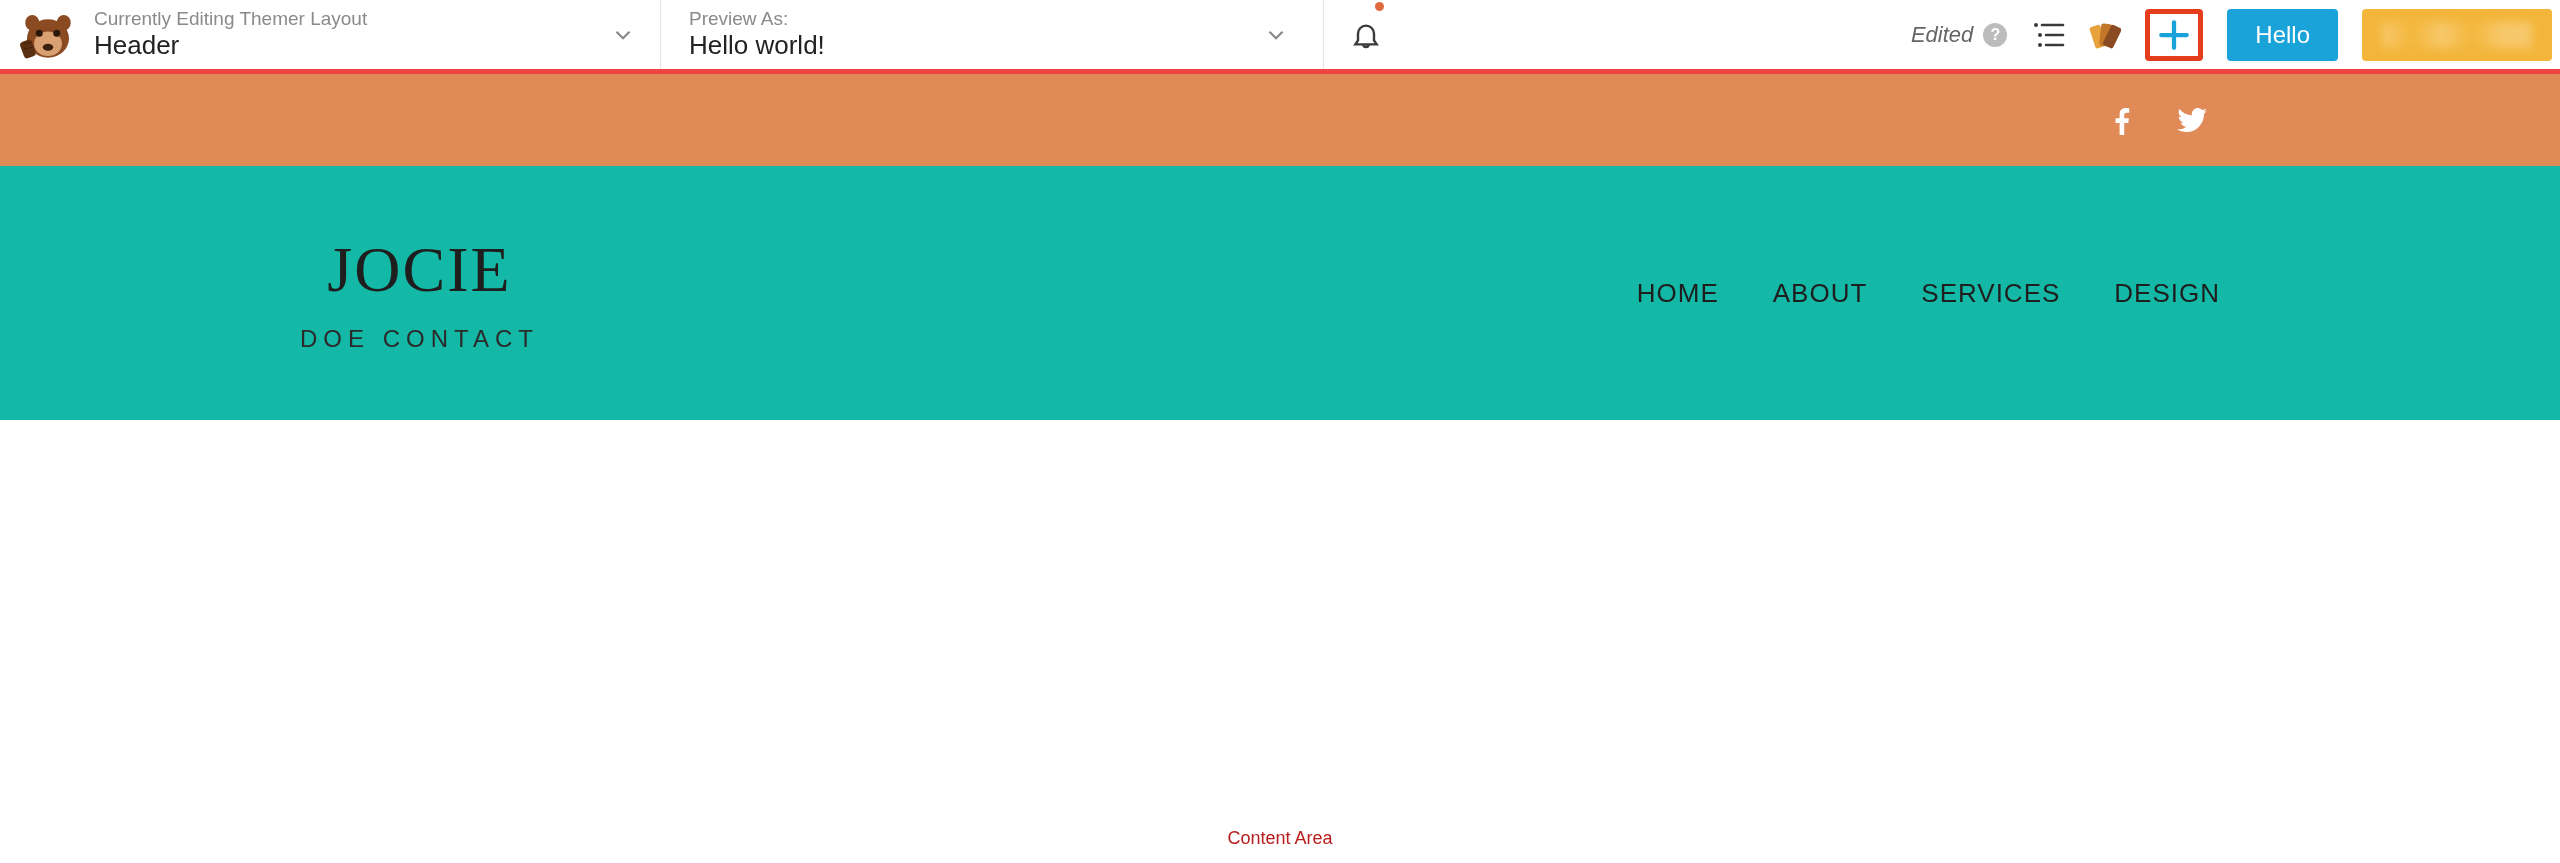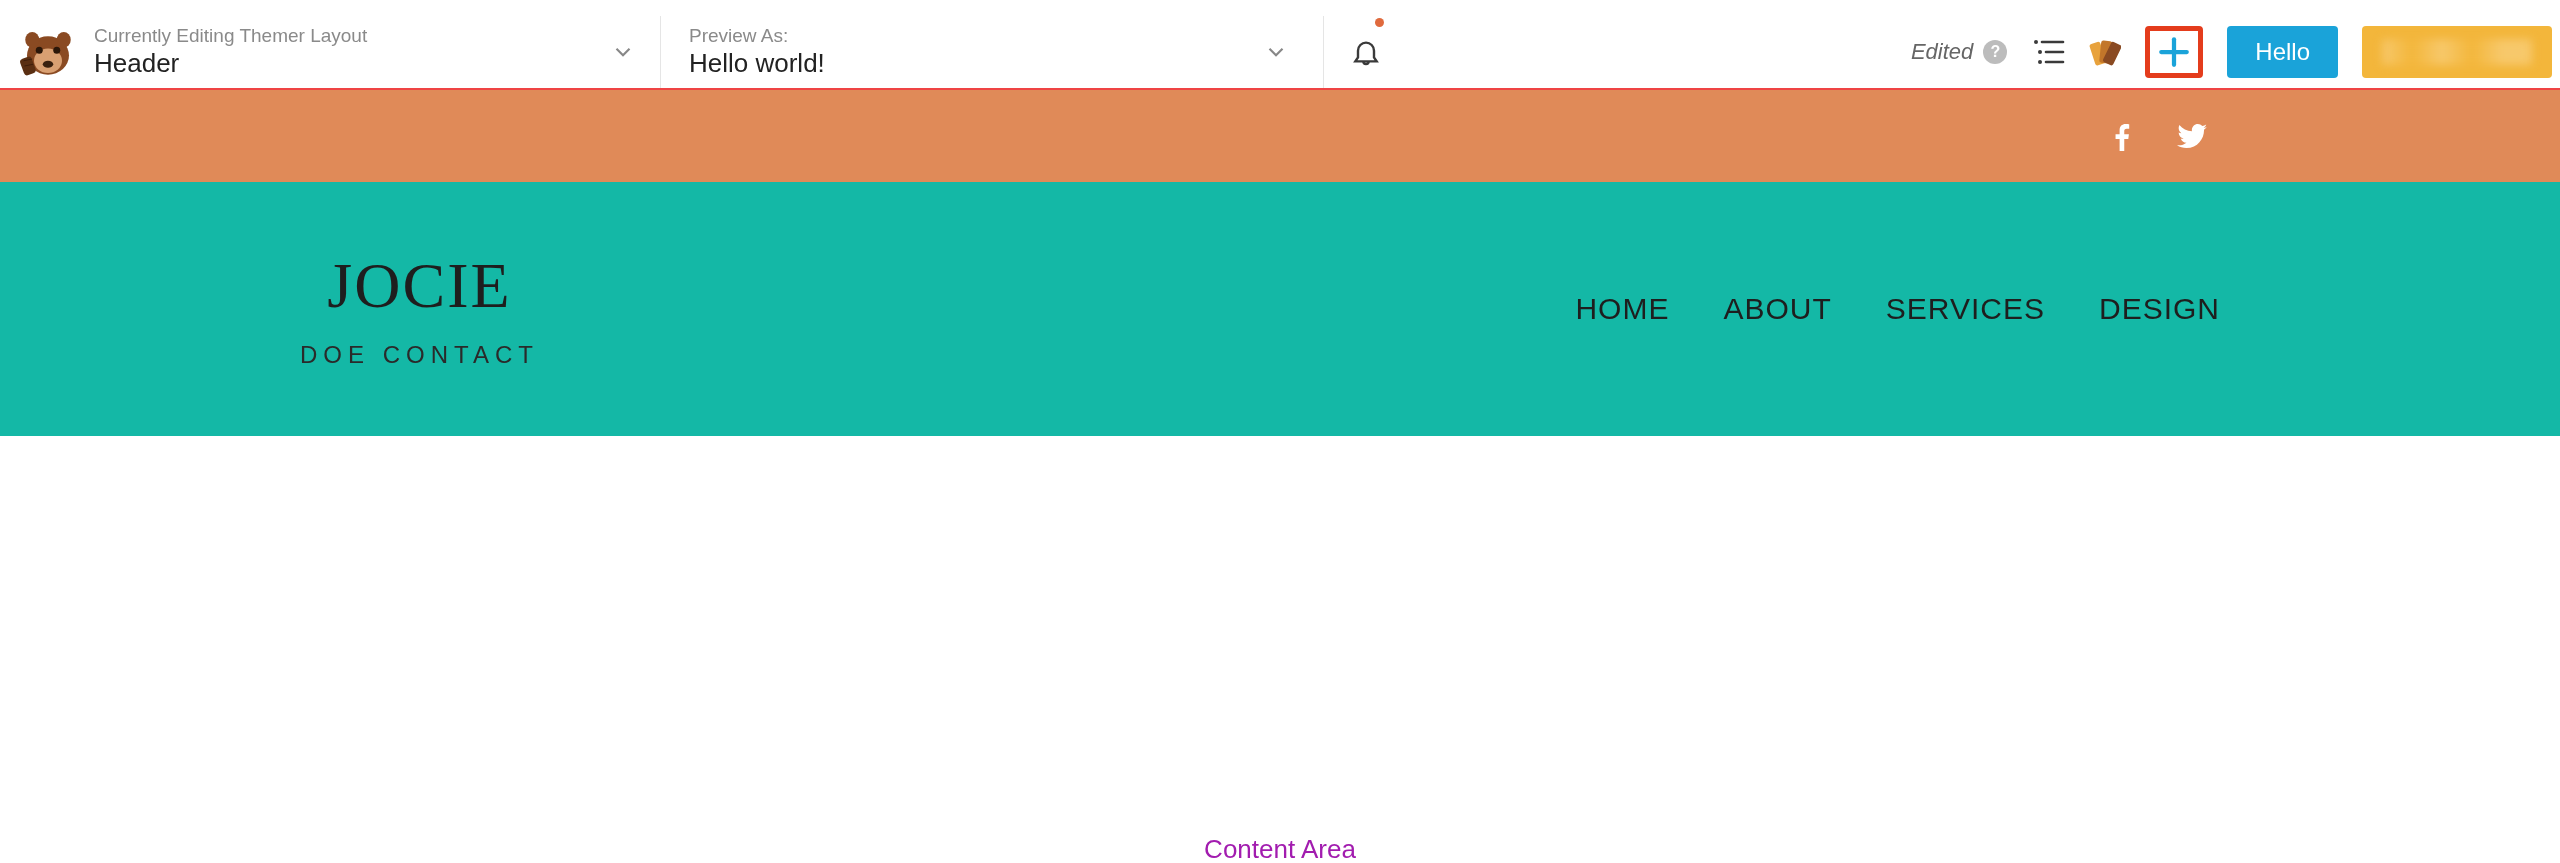--- a/index.html
+++ b/index.html
@@ -5,21 +5,21 @@
   * { box-sizing: border-box; margin: 0; padding: 0; }
   html, body { width: 100%; height: 100%; font-family: -apple-system, BlinkMacSystemFont, "Segoe UI", Helvetica, Arial, sans-serif; background:#fff; }
   body { width: 2560px; height: 863px; transform-origin: top left; }
 
   
   .scale-wrap { width: 2560px; }
 
   
   .builder-bar {
     display:flex; align-items:stretch; height:74px; background:#fff;
-    border-bottom:2px solid #ef4444; position:relative;margin-top:16px;
+    border-bottom:5px solid #ef4444; position:relative;
   }
   .bb-left { display:flex; align-items:center; flex:0 0 660px; padding:0 20px; gap:18px; }
   .beaver-logo {
     width:56px; height:56px; display:flex; align-items:center; justify-content:center;
   }
   .beaver-logo svg { width:56px; height:56px; }
   .bb-section { flex:1; display:flex; flex-direction:column; justify-content:center; }
   .bb-label { font-size:19px; color:#8a8a8a; line-height:1.2; font-weight:500; }
   .bb-value { font-size:26px; color:#222; line-height:1.2; }
   .bb-caret { width:34px; display:flex; align-items:center; justify-content:center; color:#888; }
@@ -65,29 +65,29 @@
 
   
   .header-band {
     height:254px; background:#14b8a6; display:flex; align-items:center; padding:0 340px 0 300px;
     justify-content:space-between;
   }
   .brand { text-align:center; }
   .brand-title { font-family: Georgia, 'Times New Roman', serif; font-size:64px; letter-spacing:2px; color:#1e1e1e; }
   .brand-sub { font-family: Arial, Helvetica, sans-serif; font-size:24px; letter-spacing:6px; color:#2a2a2a; margin-top:18px; }
   .nav { display:flex; gap:54px; }
-  .nav a { font-size:30px; color:#1e1e1e; letter-spacing:1px; text-decoration:none; cursor:pointer; }
+  .nav a { font-size:26px; color:#1e1e1e; letter-spacing:1px; text-decoration:none; cursor:pointer; }
 
   
   .content-area {
     position:relative; height:443px; background:#fff;
   }
   .content-label {
     position:absolute; left:50%; transform:translateX(-50%); bottom:14px;
-    color:#a21caf; font-size:26px;
+    color:#b91c1c; font-size:18px;
   }
 
   .chevron svg { width:26px; height:26px; }
 </style>
 </head>
 <body>
 
 <div class="scale-wrap">
 
   <div class="builder-bar">

